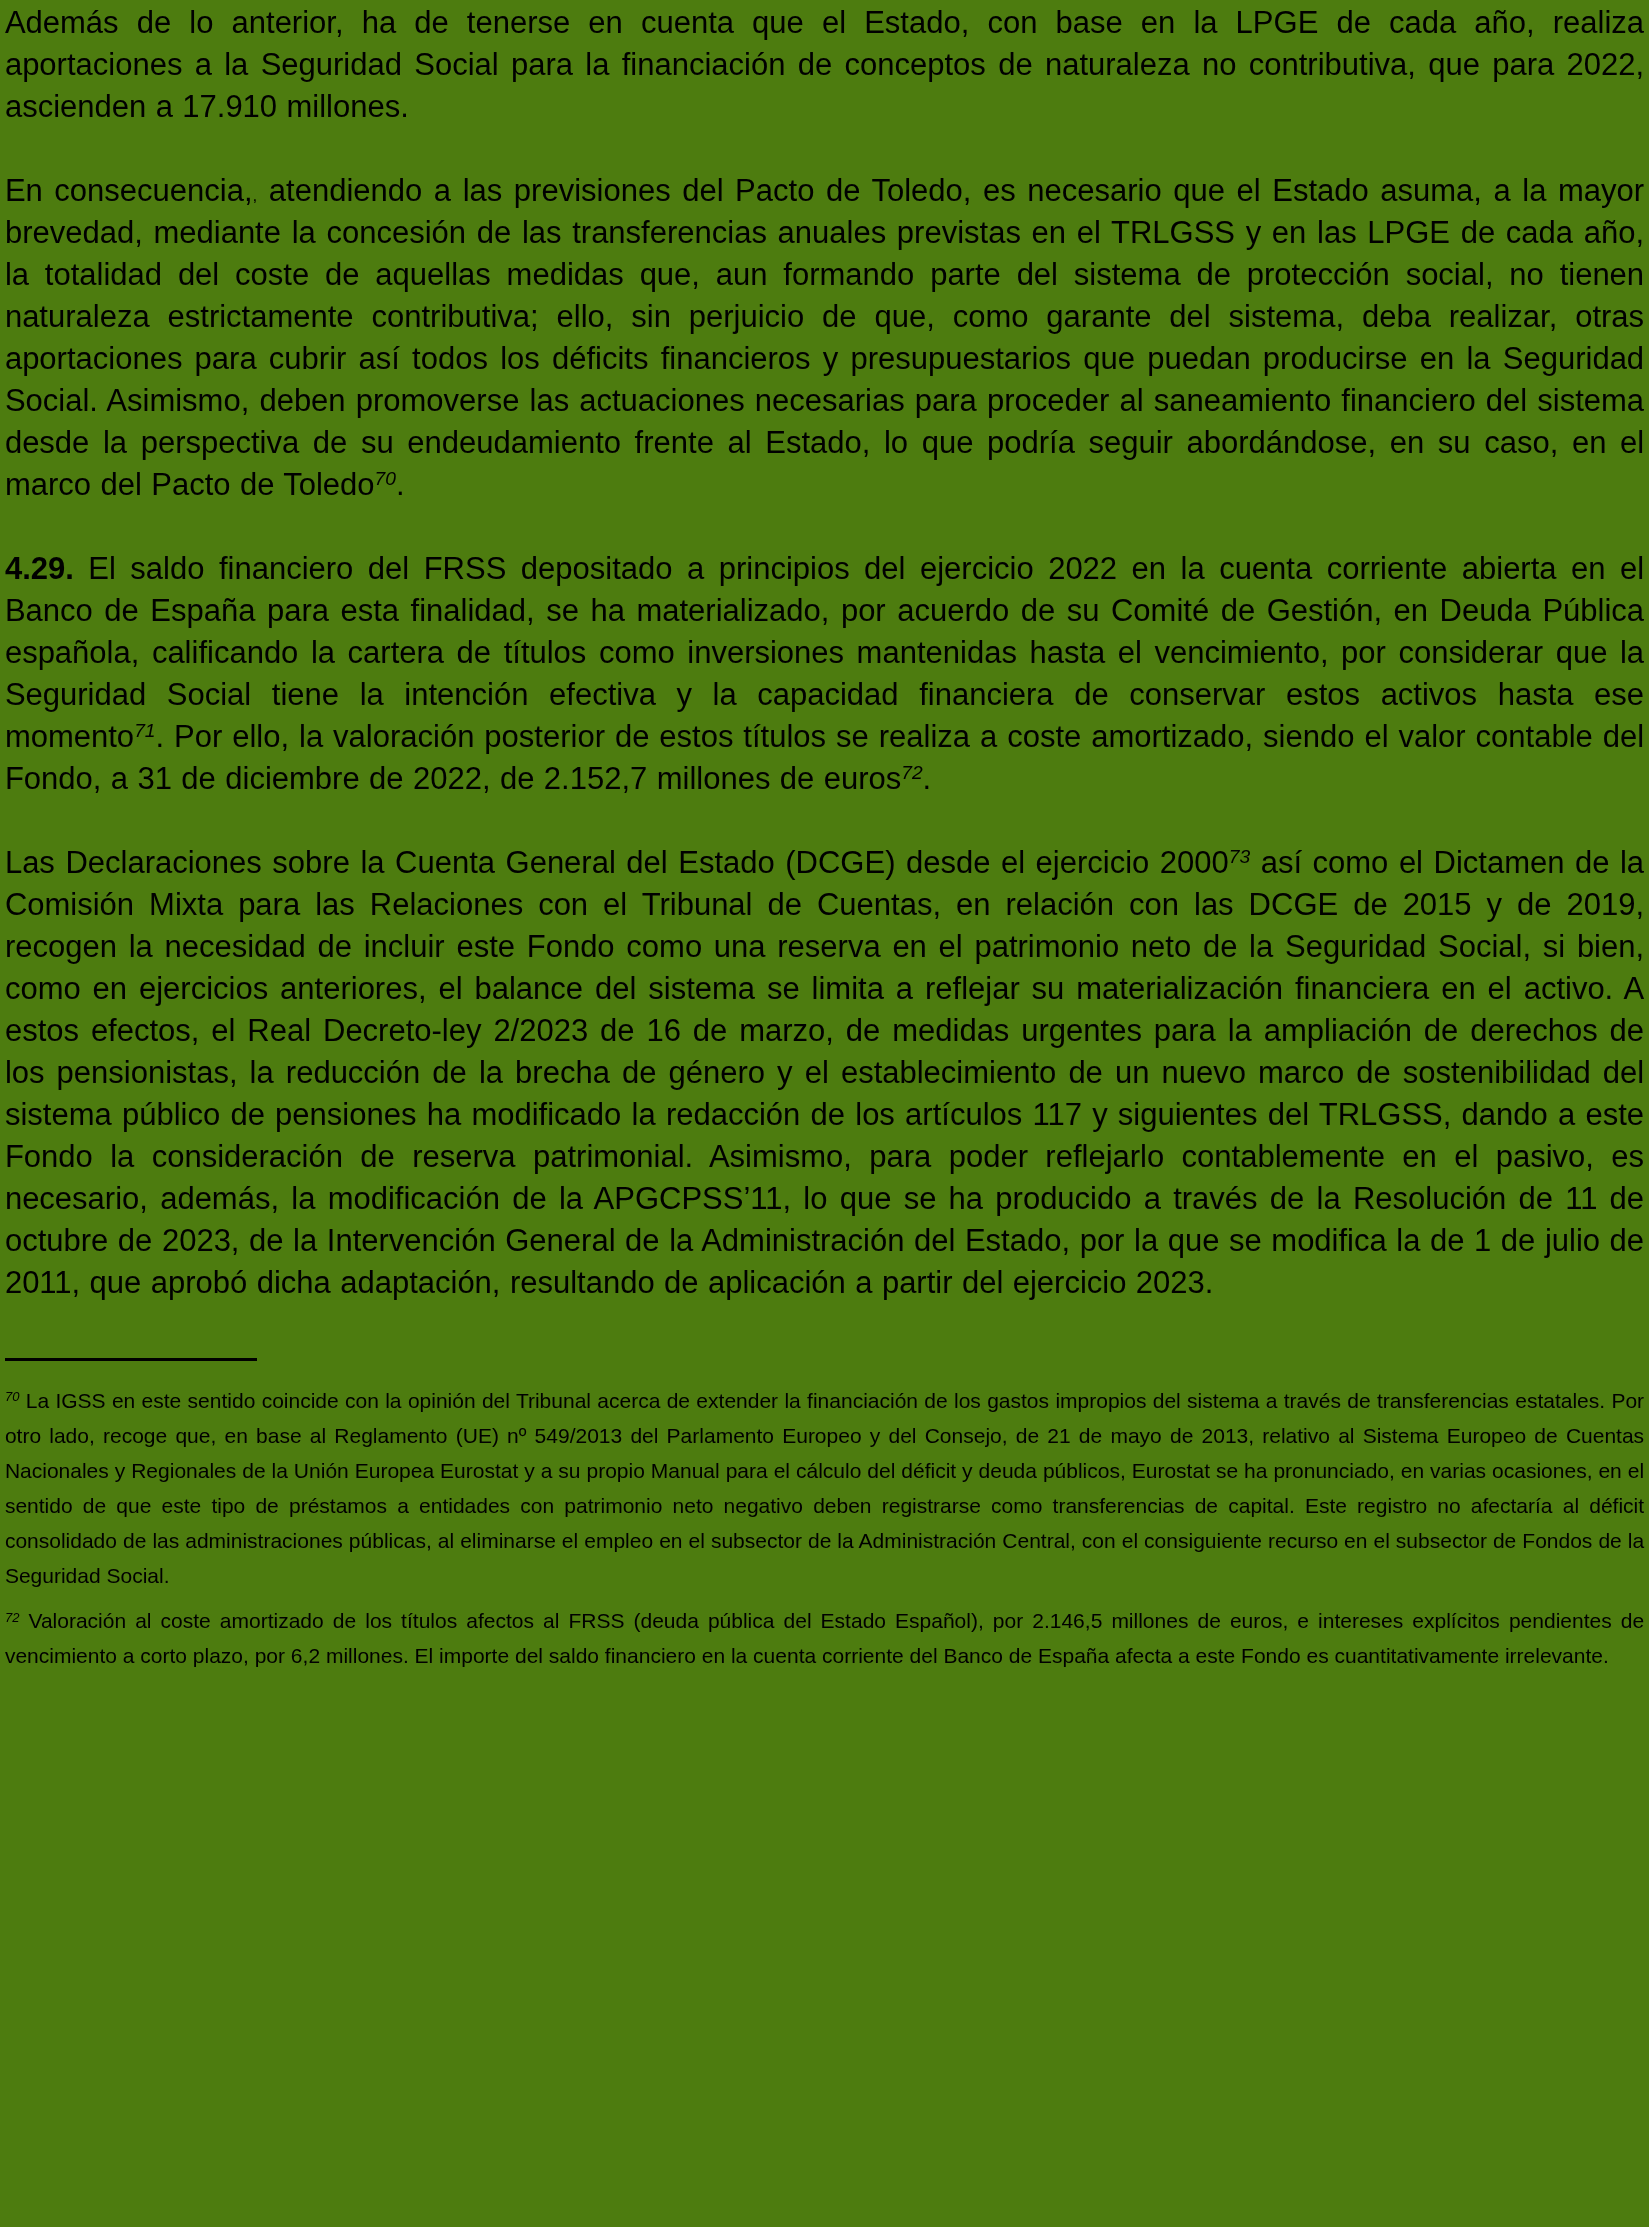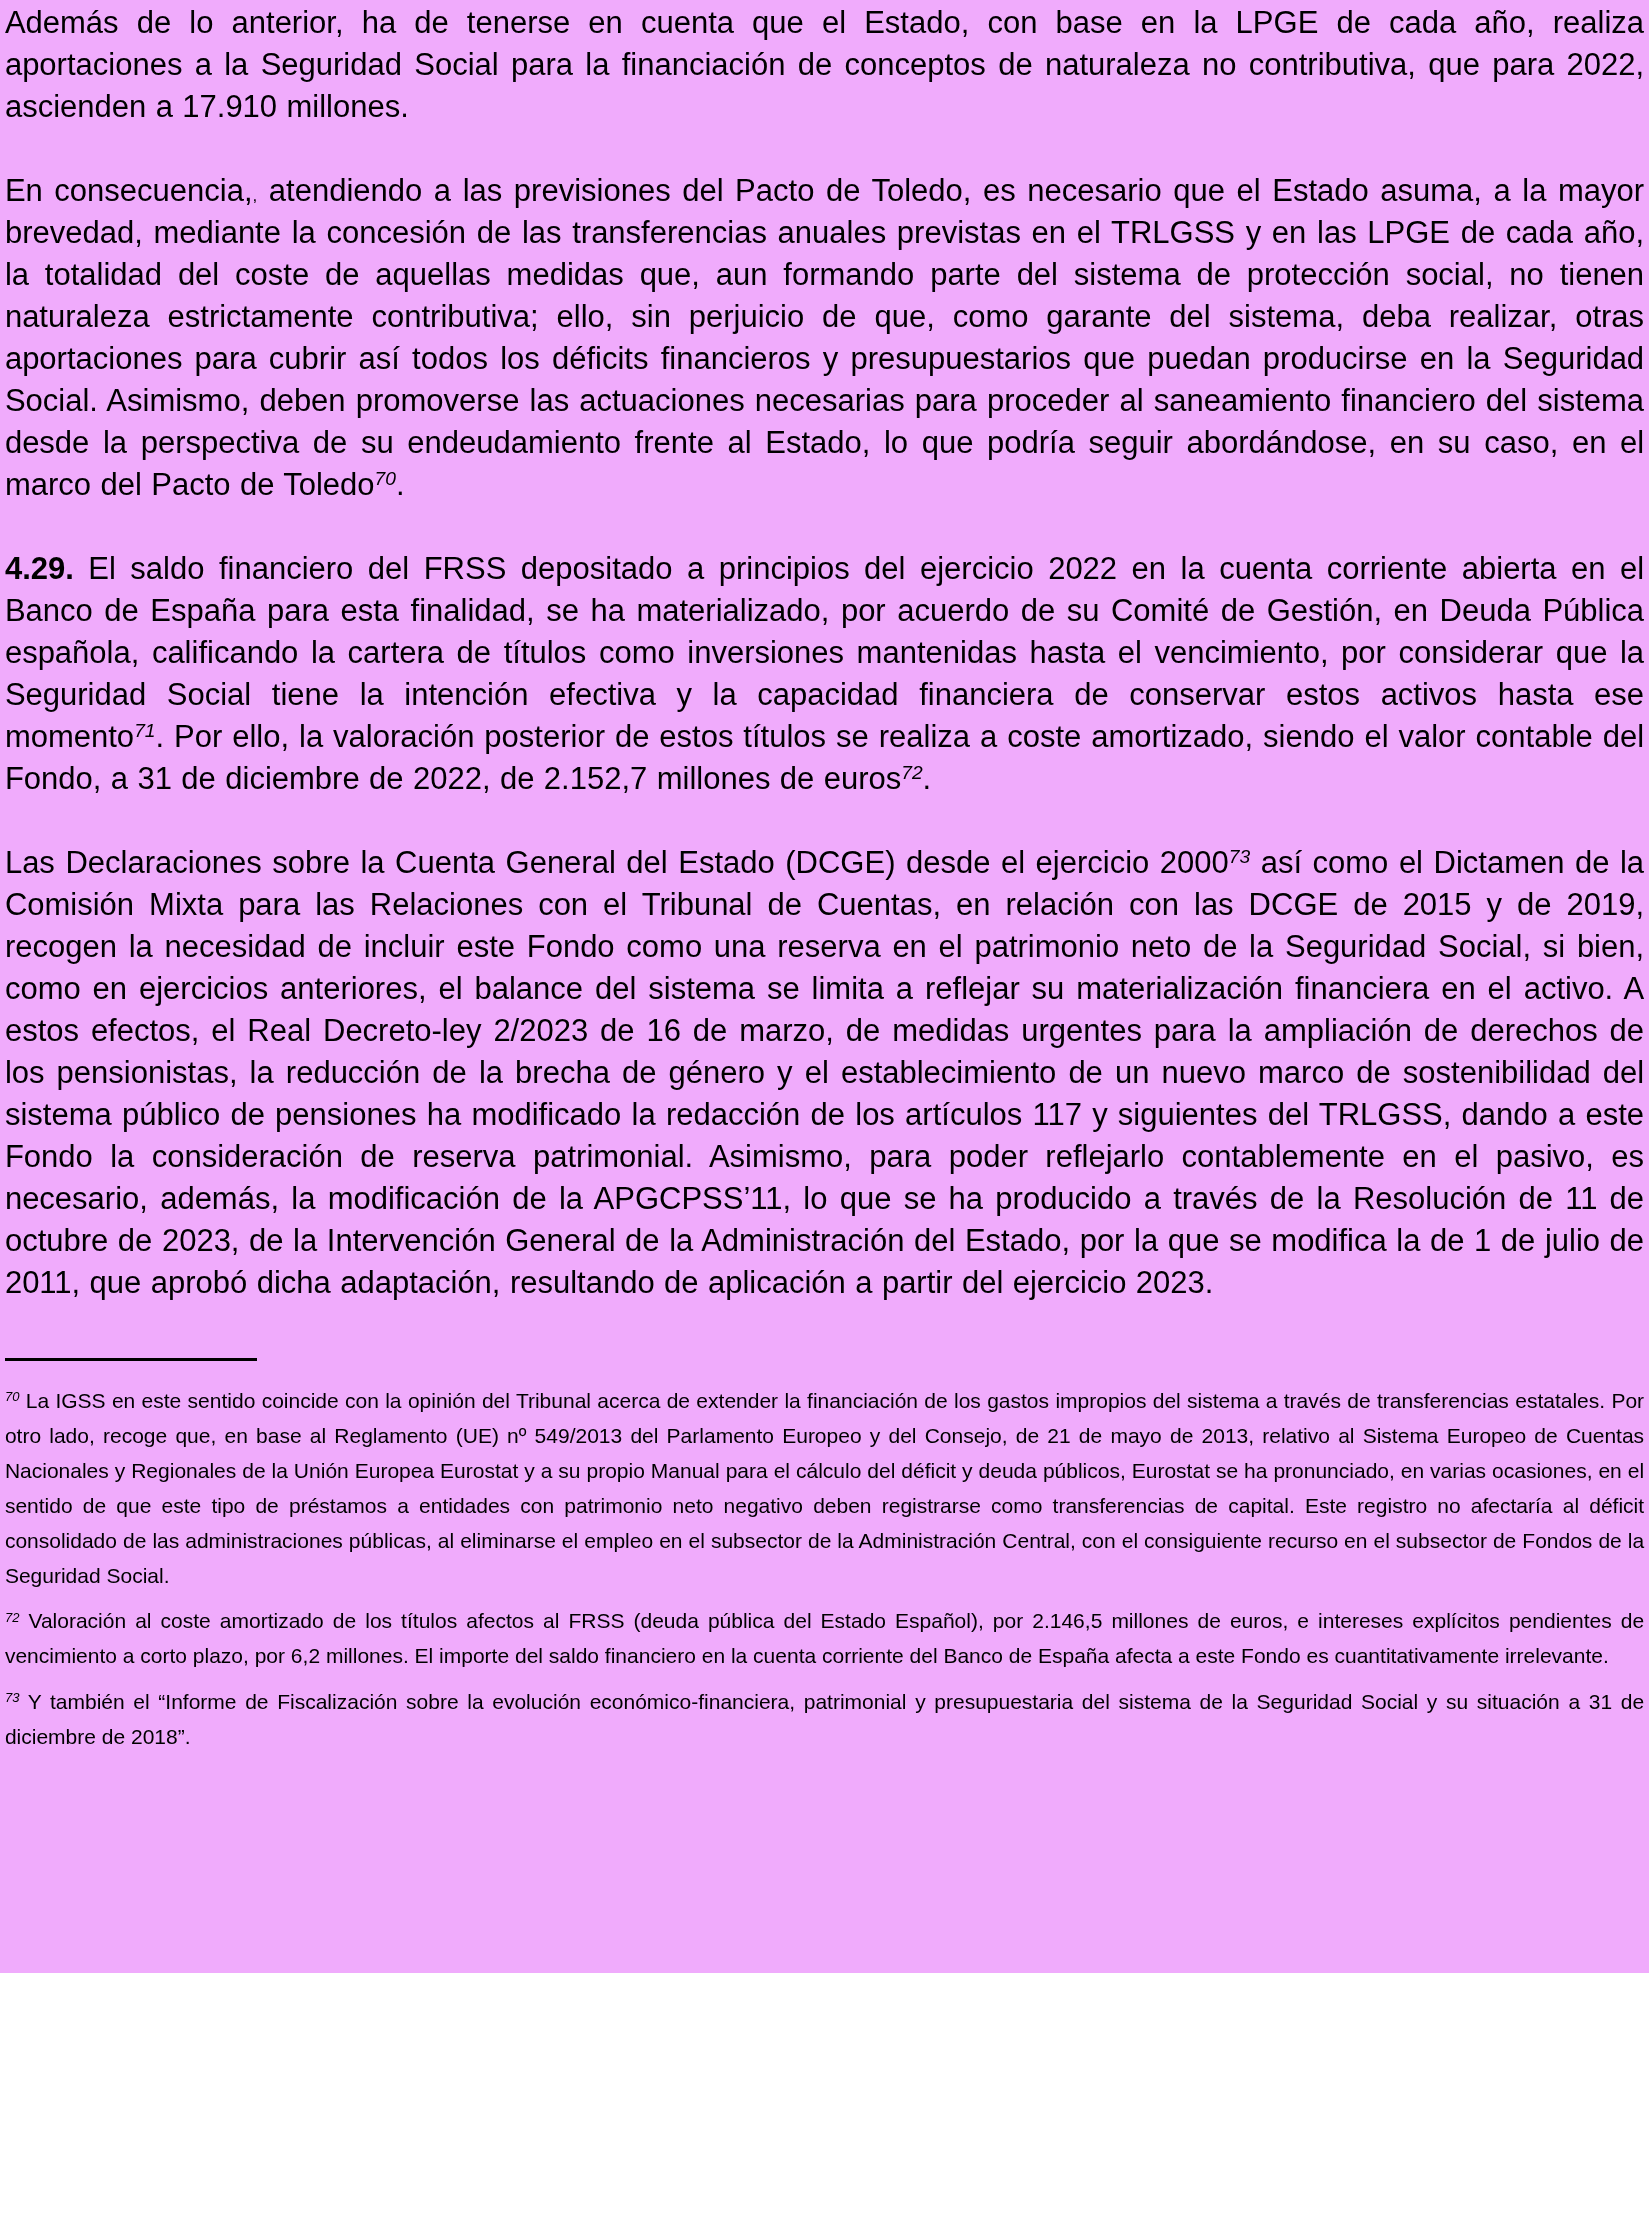--- a/index.html
+++ b/index.html
@@ -10,23 +10,23 @@
   body {
     width: 1649px;
     height: 2227px;
     overflow: hidden;
     color: #000000;
     font-family: "Liberation Sans", "DejaVu Sans", sans-serif;
   }
   .page {
     box-sizing: border-box;
     width: 1649px;
-    height: 1973px;
+    height: 2227px;
     padding: 1.6px 4.9px 0 4.9px;
-    background: #f0abfc;
+    background: #4d7c0f;
   }
   .body-text .para {
     font-size: 31px;
     line-height: 42px;
     text-align: justify;
     margin: 0 0 42px 0;
     word-spacing: 0.8px;
   }
   .body-text .para:last-child {
     margin-bottom: 0;
@@ -70,16 +70,15 @@
       <p class="para"><span>En consecuencia,</span><span class="small-run">,</span><span> atendiendo a las previsiones del Pacto de Toledo, es necesario que el Estado asuma, a la mayor brevedad, mediante la concesión de las transferencias anuales previstas en el TRLGSS y en las LPGE de cada año, la totalidad del coste de aquellas medidas que, aun formando parte del sistema de protección social, no tienen naturaleza estrictamente contributiva; ello, sin perjuicio de que, como garante del sistema, deba realizar, otras aportaciones para cubrir así todos los déficits financieros y presupuestarios que puedan producirse en la Seguridad Social. Asimismo, deben promoverse las actuaciones necesarias para proceder al saneamiento financiero del sistema desde la perspectiva de su endeudamiento frente al Estado, lo que podría seguir abordándose, en su caso, en el marco del Pacto de Toledo</span><sup class="sup">70</sup><span>.</span></p>
       <p class="para"><span class="b">4.29.</span><span> El saldo financiero del FRSS depositado a principios del ejercicio 2022 en la cuenta corriente abierta en el Banco de España para esta finalidad, se ha materializado, por acuerdo de su Comité de Gestión, en Deuda Pública española, calificando la cartera de títulos como inversiones mantenidas hasta el vencimiento, por considerar que la Seguridad Social tiene la intención efectiva y la capacidad financiera de conservar estos activos hasta ese momento</span><sup class="sup">71</sup><span>. Por ello, la valoración posterior de estos títulos se realiza a coste amortizado, siendo el valor contable del Fondo, a 31 de diciembre de 2022, de 2.152,7 millones de euros</span><sup class="sup">72</sup><span>.</span></p>
       <p class="para"><span>Las Declaraciones sobre la Cuenta General del Estado (DCGE) desde el ejercicio 2000</span><sup class="sup">73</sup><span> así como el Dictamen de la Comisión Mixta para las Relaciones con el Tribunal de Cuentas, en relación con las DCGE de 2015 y de 2019, recogen la necesidad de incluir este Fondo como una reserva en el patrimonio neto de la Seguridad Social, si bien, como en ejercicios anteriores, el balance del sistema se limita a reflejar su materialización financiera en el activo. A estos efectos, el Real Decreto-ley 2/2023 de 16 de marzo, de medidas urgentes para la ampliación de derechos de los pensionistas, la reducción de la brecha de género y el establecimiento de un nuevo marco de sostenibilidad del sistema público de pensiones ha modificado la redacción de los artículos 117 y siguientes del TRLGSS, dando a este Fondo la consideración de reserva patrimonial. Asimismo, para poder reflejarlo contablemente en el pasivo, es necesario, además, la modificación de la APGCPSS’11, lo que se ha producido a través de la Resolución de 11 de octubre de 2023, de la Intervención General de la Administración del Estado, por la que se modifica la de 1 de julio de 2011, que aprobó dicha adaptación, resultando de aplicación a partir del ejercicio 2023.</span></p>
     </section>
 
   <hr class="fn-separator">
 
   <section class="footnotes">
       <p class="fnote"><sup class="sup">70</sup> <span>La IGSS en este sentido coincide con la opinión del Tribunal acerca de extender la financiación de los gastos impropios del sistema a través de transferencias estatales. Por otro lado, recoge que, en base al Reglamento (UE) nº 549/2013 del Parlamento Europeo y del Consejo, de 21 de mayo de 2013, relativo al Sistema Europeo de Cuentas Nacionales y Regionales de la Unión Europea Eurostat y a su propio Manual para el cálculo del déficit y deuda públicos, Eurostat se ha pronunciado, en varias ocasiones, en el sentido de que este tipo de préstamos a entidades con patrimonio neto negativo deben registrarse como transferencias de capital. Este registro no afectaría al déficit consolidado de las administraciones públicas, al eliminarse el empleo en el subsector de la Administración Central, con el consiguiente recurso en el subsector de Fondos de la Seguridad Social.</span></p>
       <p class="fnote"><sup class="sup">72</sup> <span>Valoración al coste amortizado de los títulos afectos al FRSS (deuda pública del Estado Español), por 2.146,5 millones de euros, e intereses explícitos pendientes de vencimiento a corto plazo, por 6,2 millones. El importe del saldo financiero en la cuenta corriente del Banco de España afecta a este Fondo es cuantitativamente irrelevante.</span></p>
-      <p class="fnote"><sup class="sup">73</sup> <span>Y también el “Informe de Fiscalización sobre la evolución económico-financiera, patrimonial y presupuestaria del sistema de la Seguridad Social y su situación a 31 de diciembre de 2018”.</span></p>
     </section>
 </main>
 
 
 </body></html>

